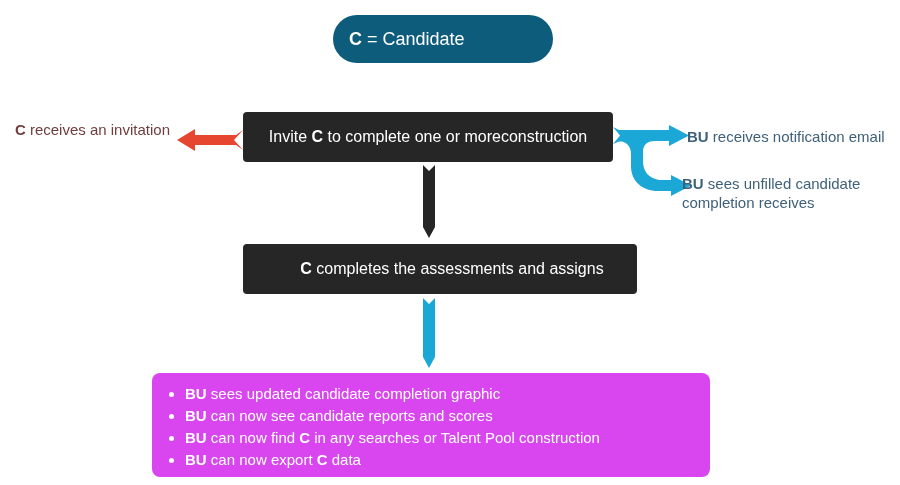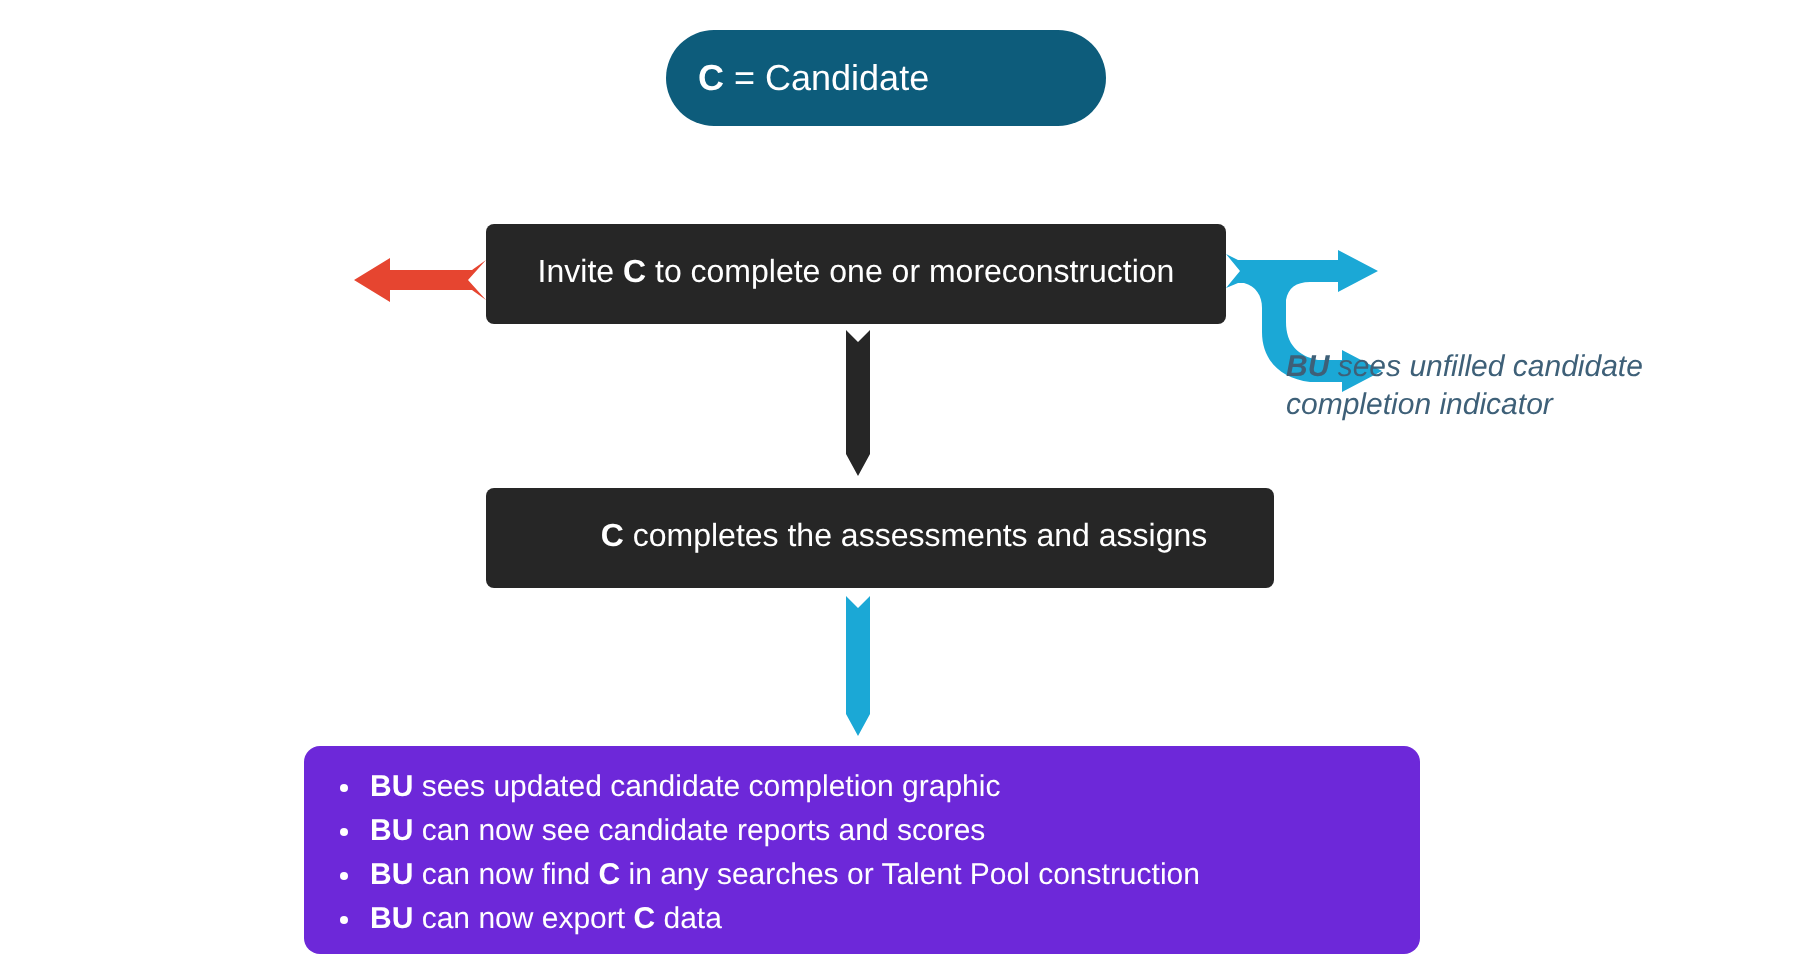--- a/index.html
+++ b/index.html
@@ -50,35 +50,35 @@
 
   
   .note { position: absolute; font-size: 15px; line-height: 19px; }
   .left-note {
     left: 2px; top: 120px; width: 168px;
     text-align: right;
     color: #713d3d;
   }
   .right-note { color: #3e6078; }
   .right-note-1 { left: 687px; top: 127px; width: 212px; }
-  .right-note-2 { left: 643px; top: 174px; width: 205px; font-style: italic; }
+  .right-note-2 { left: 682px; top: 174px; width: 205px; }
 
   
   .arrow { position: absolute; display: block; }
   .arrow-red-left   { left: 177px; top: 128px; }
   .arrow-branch     { left: 613px; top: 125px; }
   .arrow-down-black { left: 423px; top: 165px; }
   .arrow-down-cyan  { left: 423px; top: 298px; }
 
   
   .result {
     position: absolute;
     left: 152px; top: 373px;
     width: 558px; height: 104px;
-    background: #6d28d9;
+    background: #d946ef;
     border-radius: 8px;
     color: #ffffff;
     box-sizing: border-box;
   }
   .result ul {
     margin: 0;
     padding: 10px 14px 0 33px;
     list-style: disc;
   }
   .result li {
@@ -89,41 +89,45 @@
 </head>
 <body>
 
 <div class="canvas">
 
   <div class="pill">
     <div><b>C</b> = Candidate</div>
   </div>
 
   <div class="note left-note">
+    <div><b>C</b> receives an invitation</div>
   </div>
 
   <svg class="arrow arrow-red-left" width="66" height="24" viewBox="0 0 66 24">
     <path d="M0,12 L18,1 L18,7 L59,7 L66,2 L57,12 L66,22 L59,17 L18,17 L18,23 Z" fill="#e64530"></path>
   </svg>
 
   <div class="box box1">
     <div>Invite <b>C</b> to complete one or more</div>
     <div>construction</div>
   </div>
 
   <svg class="arrow arrow-branch" width="80" height="80" viewBox="0 0 80 80">
     <path d="M0,2 L6,5 L56,5 L56,0 L76,10.5 L56,21 L56,16 L42,16
              C35,16 31,19 30,25 L30,36 C30,47 36,53 46,55 L58,55 L58,50
              L78,60.5 L58,71 L58,66 L42,66 C27,64 18,55 18,41 L18,29
              C18,23 15,18 9,16.5 L6,16.5 L0,19 L7,10.5 Z" fill="#1ba8d6"></path>
   </svg>
 
+  <div class="note right-note right-note-1">
+    <div><b>BU</b> receives notification email</div>
+  </div>
   <div class="note right-note right-note-2">
     <div><b>BU</b> sees unfilled candidate</div>
-    <div>completion indicator</div>
+    <div>completion receives</div>
   </div>
 
   <svg class="arrow arrow-down-black" width="12" height="73" viewBox="0 0 12 73">
     <path d="M0,0 L6,6 L12,0 L12,62 L6,73 L0,62 Z" fill="#262626"></path>
   </svg>
 
   <div class="box box2">
     <div><b>C</b> completes the assessments and assigns</div>
   </div>
 

